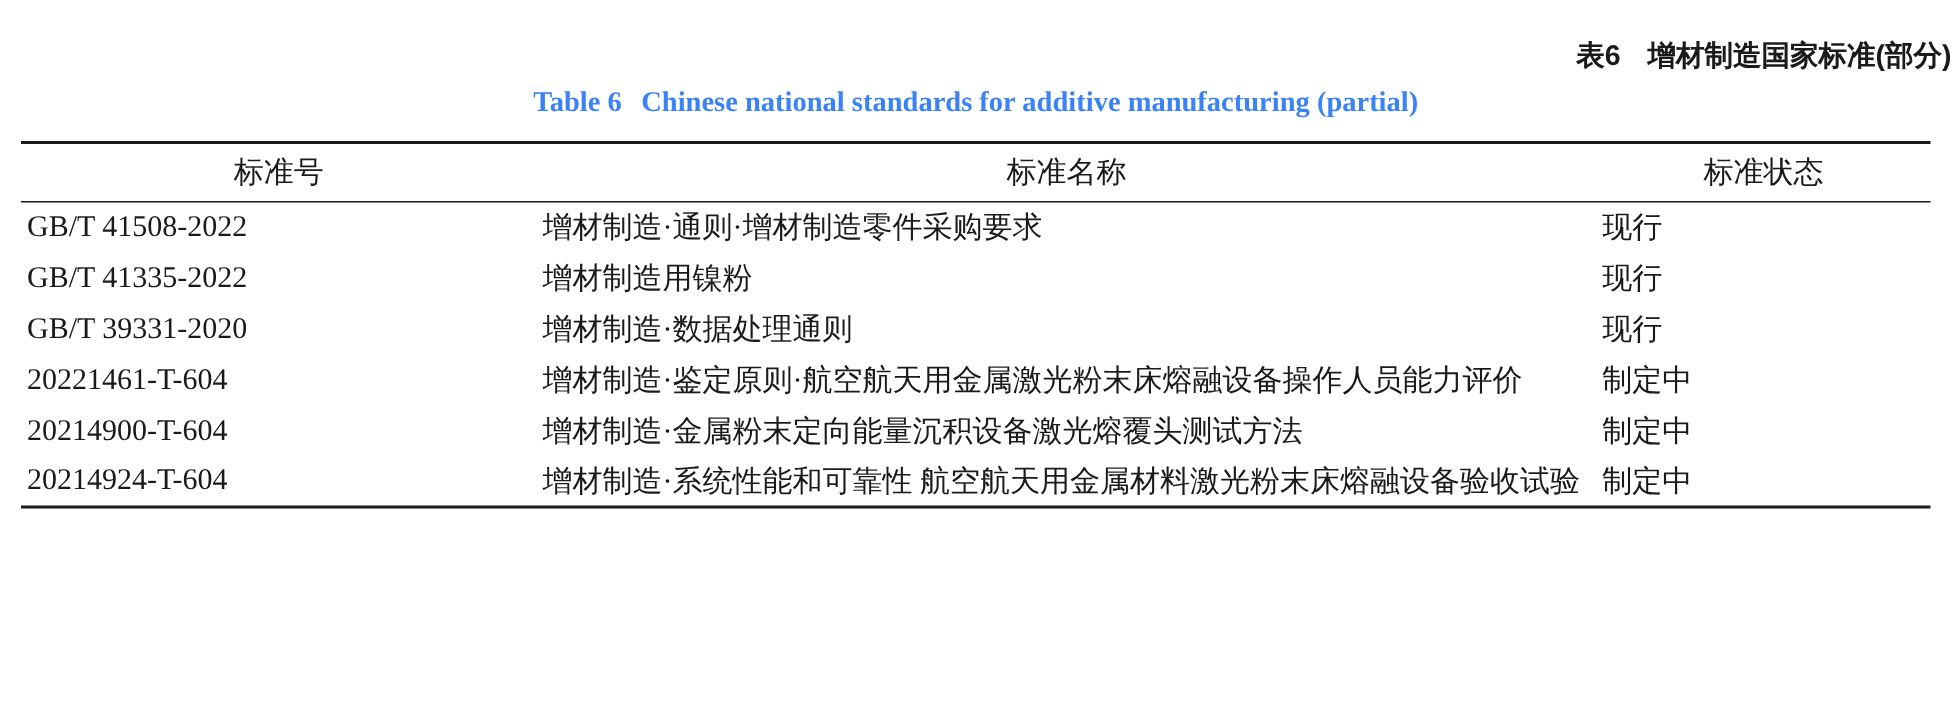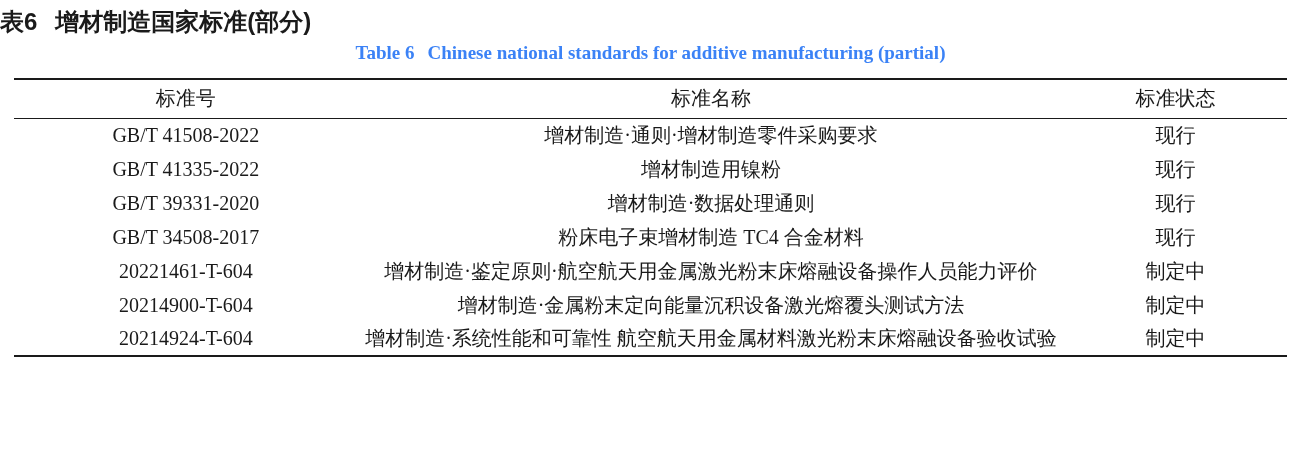--- a/index.html
+++ b/index.html
@@ -10,25 +10,25 @@
     color: #1a1a1a;
     font-family: "Liberation Serif", serif;
     overflow: hidden;
   }
   .page {
     width: 1301px;
     height: 471px;
     position: relative;
   }
   .caption-zh {
-    padding-top: 7px;
-    text-align: left;
+    padding-top: 23px;
+    text-align: right;
     font-family: "Liberation Sans", sans-serif;
     font-weight: bold;
-    font-size: 24px;
+    font-size: 19px;
     line-height: 30px;
     color: #1a1a1a;
   }
   .caption-zh .cap-label { margin-right: 18px; }
   .caption-en {
     margin-top: 4px;
     text-align: center;
     font-family: "Liberation Serif", serif;
     font-weight: bold;
     font-size: 19px;
@@ -51,21 +51,20 @@
     font-size: 20px;
     height: 39px;
     text-align: center;
     vertical-align: middle;
     border-bottom: 1.5px solid #1a1a1a;
     padding: 0;
   }
   table.std-table tbody td {
     font-size: 20px;
     height: 34px;
-    text-align: center;
     vertical-align: middle;
     padding: 0 4px;
     white-space: nowrap;
   }
 </style>
 </head>
 <body>
 
 <div class="page">
 
@@ -100,25 +99,20 @@
         <td>GB/T 41335-2022</td>
         <td>增材制造用镍粉</td>
         <td>现行</td>
       </tr>
       <tr>
         <td>GB/T 39331-2020</td>
         <td>增材制造·数据处理通则</td>
         <td>现行</td>
       </tr>
       <tr>
-        <td>GB/T 34508-2017</td>
-        <td>粉床电子束增材制造 TC4 合金材料</td>
-        <td>现行</td>
-      </tr>
-      <tr>
         <td>20221461-T-604</td>
         <td>增材制造·鉴定原则·航空航天用金属激光粉末床熔融设备操作人员能力评价</td>
         <td>制定中</td>
       </tr>
       <tr>
         <td>20214900-T-604</td>
         <td>增材制造·金属粉末定向能量沉积设备激光熔覆头测试方法</td>
         <td>制定中</td>
       </tr>
       <tr>

